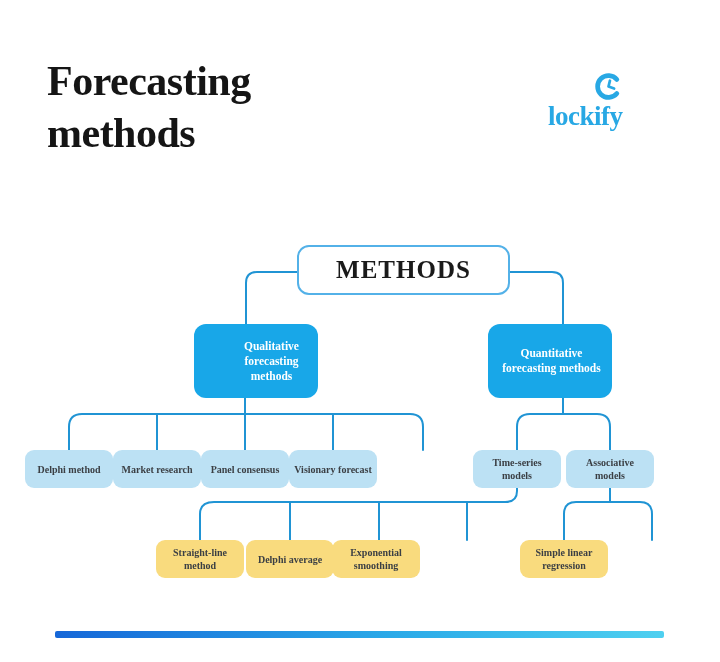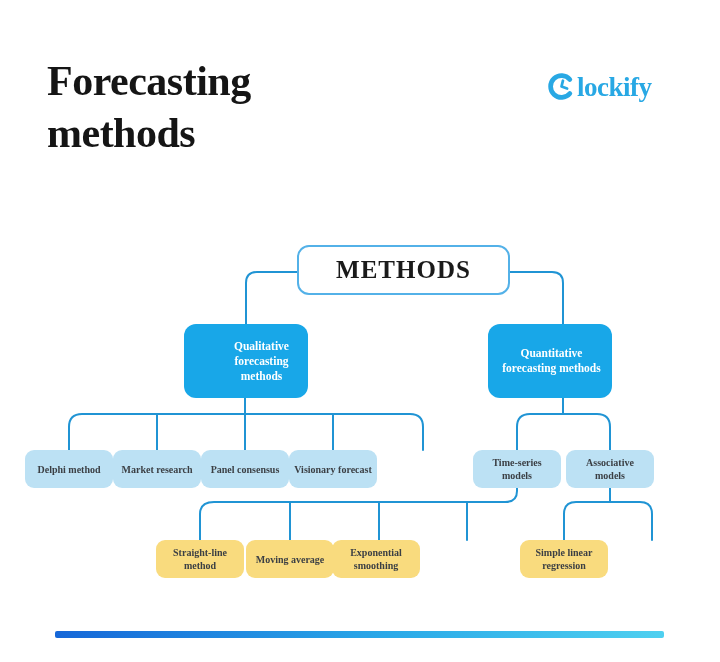--- a/index.html
+++ b/index.html
@@ -10,22 +10,23 @@
     overflow:hidden;
     font-family:Liberation Serif, serif;
   }
   .page-title{
     position:absolute;left:47px;top:56px;
     font-size:42px;font-weight:bold;color:#151515;
     line-height:1.23;letter-spacing:-0.5px;
   }
   .logo{
     position:absolute;left:547px;top:72px;
-    display:flex;align-items:flex-start;
+    display:flex;align-items:flex-end;
     color:#28A8E4;
+    flex-direction:column;
   }
   .logo svg{display:block;}
   .logo .logo-text{
     font-size:27px;font-weight:bold;letter-spacing:-0.5px;
     margin-left:1px;
   }
   svg.wires{position:absolute;left:0;top:0;z-index:1;}
   .node{
     position:absolute;z-index:2;
     display:flex;align-items:center;justify-content:center;
@@ -37,21 +38,21 @@
   .root{
     left:297px;top:245px;width:213px;height:50px;
     background:#ffffff;border:2.5px solid #53B1E8;border-radius:12px;
     font-size:25px;color:#1a1a1a;letter-spacing:1px;
   }
   .l2{
     width:124px;height:74px;top:324px;
     background:#18A7E8;color:#ffffff;
     font-size:11.5px;line-height:15px;border-radius:12px;
   }
-  .l2.qual{left:184px;padding-left:36px;}
+  .l2.qual{left:194px;padding-left:36px;}
   .l2.quant{left:488px;padding-left:8px;}
   .l3,.l4{
     width:88px;height:38px;
     font-size:10px;line-height:13px;color:#3B3F44;
   }
   .l3{top:450px;background:#BCE1F4;}
   .l4{top:540px;background:#F9DB7E;}
   .footer-bar{
     position:absolute;left:55px;bottom:1px;width:609px;height:7px;
     border-radius:2px;
@@ -112,20 +113,20 @@
 
   <div class="node l3" style="left:25px">Delphi method</div>
   <div class="node l3" style="left:113px">Market research</div>
   <div class="node l3" style="left:201px">Panel consensus</div>
   <div class="node l3" style="left:289px">Visionary forecast</div>
 
   <div class="node l3" style="left:473px">Time-series models</div>
   <div class="node l4" style="left:156px">Straight-line method</div>
 
   <div class="node l3" style="left:566px">Associative models</div>
-  <div class="node l4" style="left:246px">Moving average</div>
+  <div class="node l4" style="left:246px">Delphi average</div>
   <div class="node l4" style="left:332px">Exponential smoothing</div>
 
   <div class="node l4" style="left:520px">Simple linear regression</div>
 
   <div class="footer-bar"></div>
 
 </div>
 
 </body></html>

